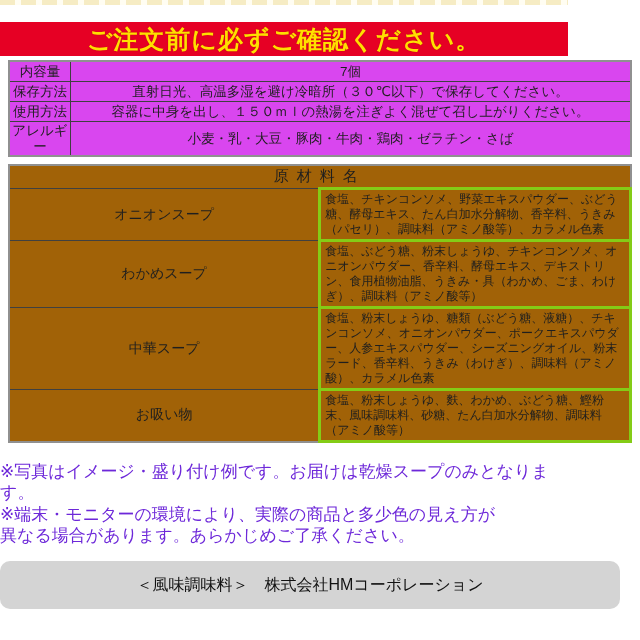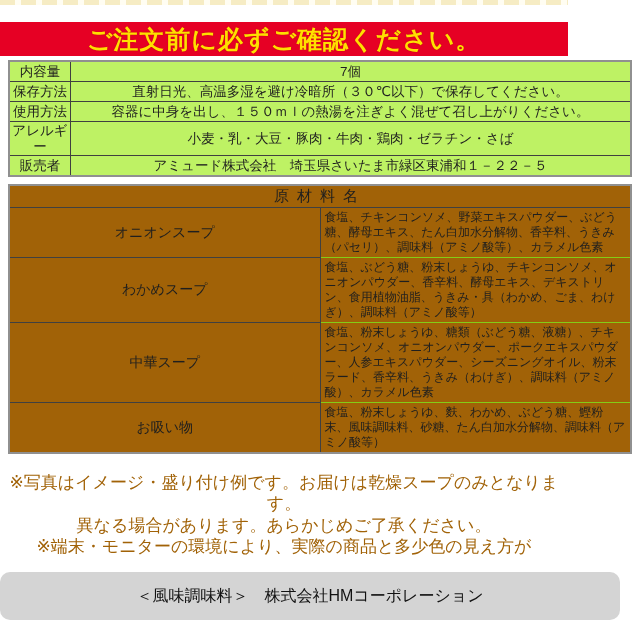--- a/index.html
+++ b/index.html
@@ -22,21 +22,21 @@
   }
   .banner-text {
     color: #ffdf00; font-size: 25px; font-weight: bold; letter-spacing: 1px;
     text-shadow: 0 0 1px #b00000;
   }
 
   table { border-collapse: collapse; table-layout: fixed; }
 
   .info-table {
     width: 624px; margin: 4px 8px 0 8px;
-    border: 2px solid #909090; background: #bef264; padding-left: 6px;
+    border: 2px solid #909090; background: #d946ef; padding-left: 6px;
   }
   .info-table th, .info-table td {
     border: 1px solid #404040; font-size: 13.5px;
     text-align: center; vertical-align: middle;
     padding: 1px 2px; height: 17px; line-height: 1.15; font-weight: normal;
   }
   .info-table th { width: 56px; }
 
   .ingredients-table {
     width: 624px; margin: 7px 8px 0 8px;
@@ -44,29 +44,29 @@
   }
   .ingredients-table thead th {
     border: 1px solid #404040; font-size: 15px; font-weight: normal;
     letter-spacing: 8px; text-align: center; height: 19px; padding: 1px;
   }
   .ingredients-table tbody th {
     border: 1px solid #404040; width: 138px; font-size: 14px;
     font-weight: normal; vertical-align: middle; padding: 1px;
   }
   .ingredients-table tbody td {
-    border: 1px solid #84cc16; font-size: 12px; text-align: left;
+    border: 3px solid #84cc16; font-size: 12px; text-align: left;
     vertical-align: middle; padding: 2px 4px; line-height: 1.25;
   }
   .row-2line td, .row-2line th { height: 32px; }
   .row-3line td, .row-3line th { height: 46px; }
 
   .notes {
-    margin-top: 18px; text-align: center;
-    font-size: 17px; line-height: 1.25; color: #a16207;
+    margin-top: 18px; text-align: left;
+    font-size: 17px; line-height: 1.25; color: #6d28d9;
   }
 
   .seller-box {
     width: 598px; margin: 15px auto 0; background: #d4d4d4;
     border-radius: 10px; text-align: center; padding: 11px 11px;
     font-size: 16px; line-height: 1.65; color: #111111;
   }
 </style>
 </head>
 <body>
@@ -90,24 +90,20 @@
         <td>直射日光、高温多湿を避け冷暗所（３０℃以下）で保存してください。</td>
       </tr>
       <tr>
         <th>使用方法</th>
         <td>容器に中身を出し、１５０ｍｌの熱湯を注ぎよく混ぜて召し上がりください。</td>
       </tr>
       <tr>
         <th>アレルギー</th>
         <td>小麦・乳・大豆・豚肉・牛肉・鶏肉・ゼラチン・さば</td>
       </tr>
-      <tr>
-        <th>販売者</th>
-        <td>アミュード株式会社　埼玉県さいたま市緑区東浦和１－２２－５</td>
-      </tr>
     </tbody>
   </table>
 
   <table class="ingredients-table">
     <thead>
       <tr>
         <th colspan="2">原材料名</th>
       </tr>
     </thead>
     <tbody>
@@ -125,21 +121,21 @@
       </tr>
       <tr class="row-2line">
         <th>お吸い物</th>
         <td>食塩、粉末しょうゆ、麩、わかめ、ぶどう糖、鰹粉末、風味調味料、砂糖、たん白加水分解物、調味料（アミノ酸等）</td>
       </tr>
     </tbody>
   </table>
 
   <div class="notes">
     <div>※写真はイメージ・盛り付け例です。お届けは乾燥スープのみとなります。</div>
+    <div>※端末・モニターの環境により、実際の商品と多少色の見え方が</div>
     <div>異なる場合があります。あらかじめご了承ください。</div>
-    <div>※端末・モニターの環境により、実際の商品と多少色の見え方が</div>
   </div>
 
   <div class="seller-box">
     <div>＜風味調味料＞　株式会社HMコーポレーション</div>
   </div>
 
 </div>
 
 </body></html>

